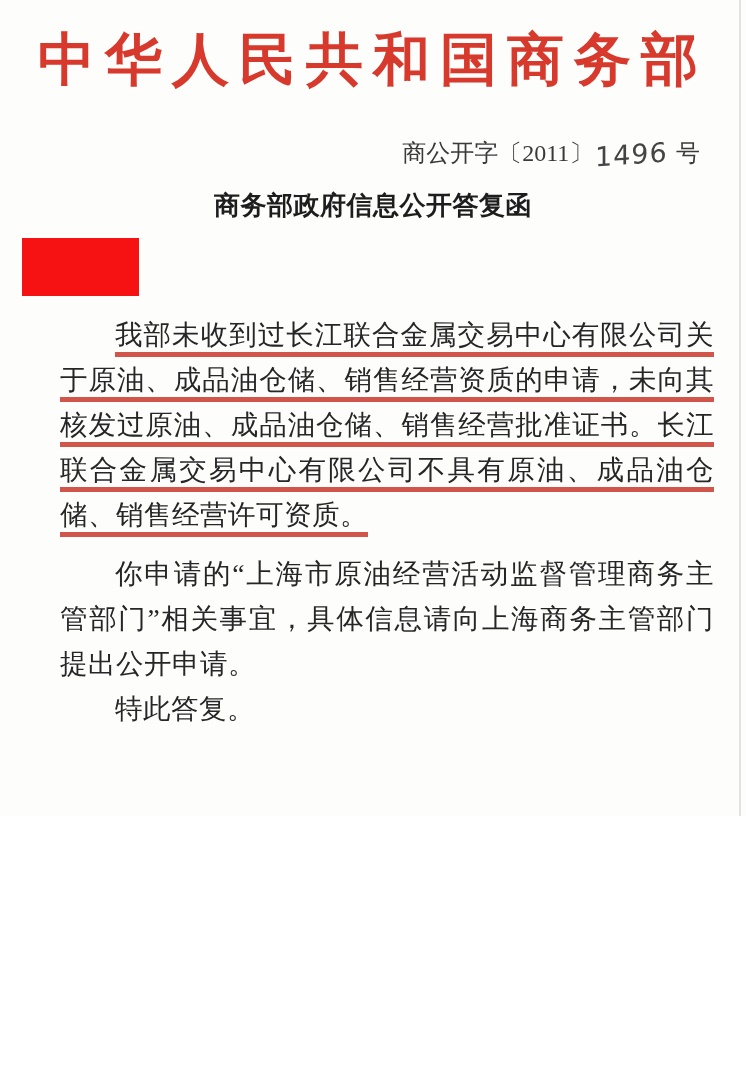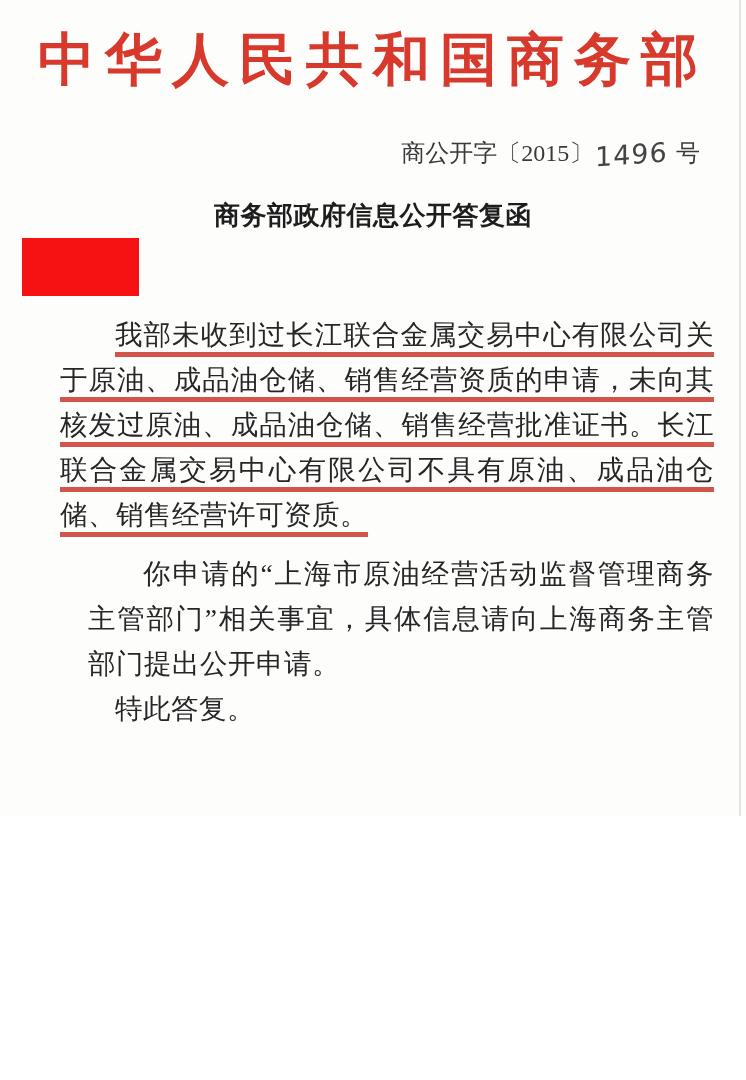--- a/index.html
+++ b/index.html
@@ -43,21 +43,21 @@
     font-size: 27px;
     letter-spacing: 1px;
     transform: rotate(-4deg) skewX(-4deg);
     position: relative;
     top: 3px;
     margin: 0 2px;
     color: #444;
   }
   .doc-title {
     position: absolute;
-    top: 198px; left: 0; right: 0;
+    top: 188px; left: 0; right: 0;
     text-align: center;
     font-size: 26px;
     font-weight: bold;
     color: #1d1d1d;
     letter-spacing: 0.5px;
   }
   .redaction-block {
     position: absolute;
     left: 22px; top: 238px;
     width: 117px; height: 58px;
@@ -70,21 +70,21 @@
     width: 654px;
     font-size: 27.5px;
     line-height: 45px;
     text-align: justify;
     text-justify: inter-character;
     letter-spacing: 0.5px;
     color: #262626;
   }
   .letter-body p { margin: 0; text-indent: 2em; }
   .letter-body p.para-2 { margin-top: 0; }
-  .letter-body p.para-3 { margin-top: 14px; margin-left: 28px; }
+  .letter-body p.para-3 { margin-top: 14px; }
   .letter-body p.para-4 { }
   .underlined {
     text-decoration: underline;
     text-decoration-color: rgba(201, 55, 44, 0.85);
     text-decoration-thickness: 5px;
     text-underline-offset: 8px;
     text-decoration-skip-ink: none;
   }
   .signature-name {
     position: absolute;
@@ -113,21 +113,21 @@
 </head>
 <body>
 
 <div class="page">
 
   <div class="scan-edge-line"></div>
 
   <div class="agency-header">中华人民共和国商务部</div>
 
   <div class="doc-number">
-    <span>商公开字〔2015〕</span><span class="handwritten">1496</span> <span>号</span>
+    <span>商公开字〔2011〕</span><span class="handwritten">1496</span> <span>号</span>
   </div>
 
   <div class="doc-title">商务部政府信息公开答复函</div>
 
   <div class="redaction-block"></div>
 
   <div class="letter-body">
     <p class="para-2"><span class="underlined">我部未收到过长江联合金属交易中心有限公司关于原油、成品油仓储、销售经营资质的申请，未向其核发过原油、成品油仓储、销售经营批准证书。长江联合金属交易中心有限公司不具有原油、成品油仓储、销售经营许可资质。</span></p>
     <p class="para-3"><span>你申请的“上海市原油经营活动监督管理商务主管部门”相关事宜，具体信息请向上海商务主管部门提出公开申请。</span></p>
     <p class="para-4"><span>特此答复。</span></p>

